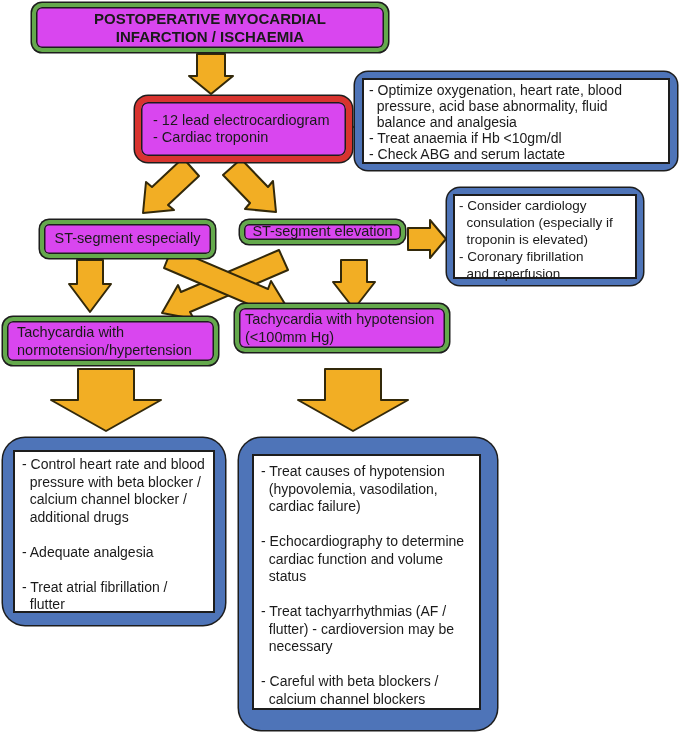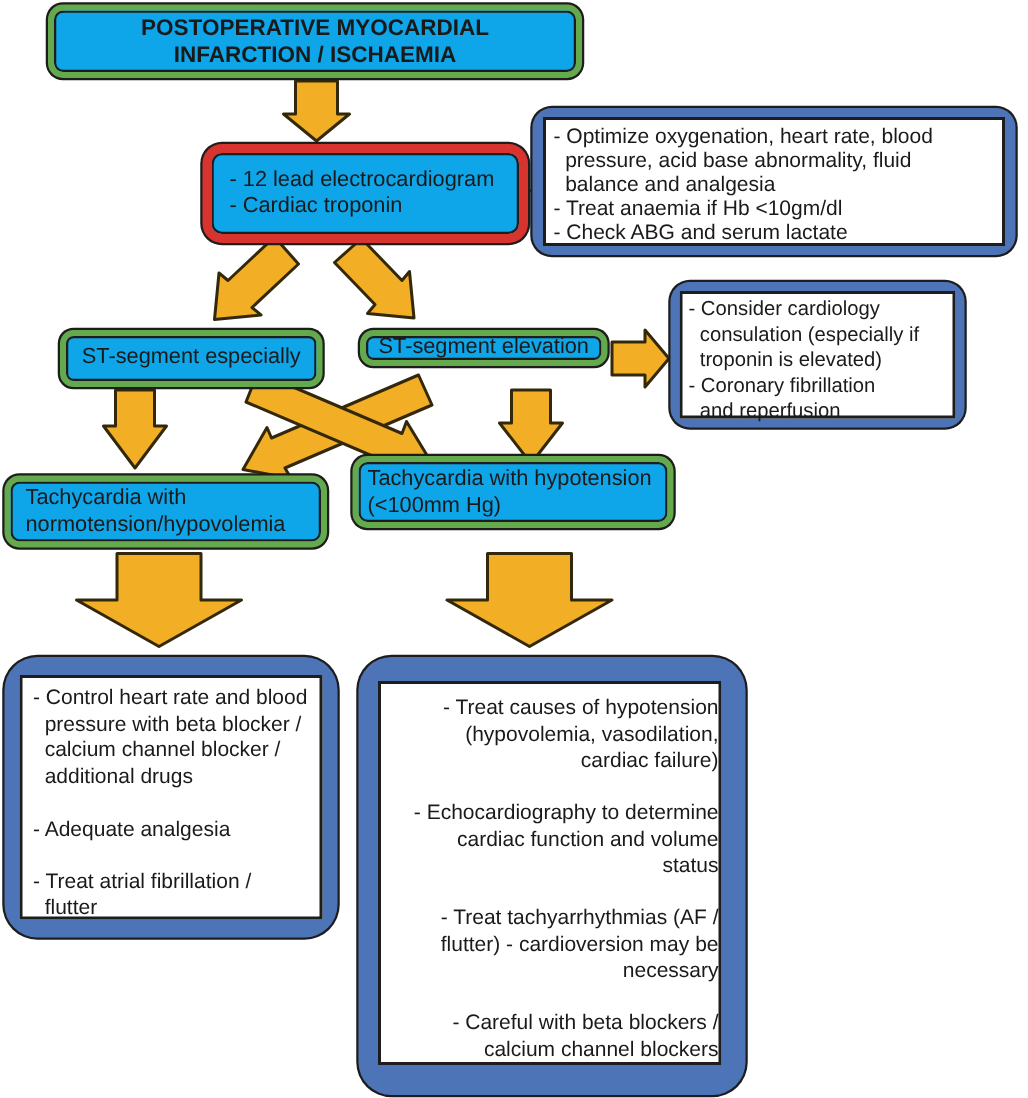--- a/index.html
+++ b/index.html
@@ -4,21 +4,21 @@
 <style>
   :root{
     --green:#64a94c; --red:#d8342f; --blue:#4e74b8;
     --arrow-fill:#f2ae24; --arrow-outline:#33290a; --line:#1d1d1d;
   }
   html,body{margin:0;padding:0;background:#fff;}
   body{font-family:"Liberation Sans","DejaVu Sans",sans-serif;color:#1a1a1a;}
   .canvas{position:relative;width:685px;height:732px;background:#fff;overflow:hidden;}
   svg.arrows{position:absolute;left:0;top:0;}
   .arrow{fill:var(--arrow-fill);stroke:var(--arrow-outline);stroke-width:2;stroke-linejoin:round;}
-  .box{position:absolute;background:#0ea5e9;box-sizing:border-box;
+  .box{position:absolute;background:#d946ef;box-sizing:border-box;
        box-shadow:0 0 0 1.5px var(--line), inset 0 0 0 1.5px var(--line);}
   .green{border:4px solid var(--green);border-radius:9px;}
   .red{border:6px solid var(--red);border-radius:13px;margin-left:40px;}
   .center{display:flex;align-items:center;justify-content:center;text-align:center;}
   .vcenter{display:flex;align-items:center;}
   .txt{white-space:pre;line-height:17.5px;font-size:14.5px;}
   .bluebox{position:absolute;background:var(--blue);box-sizing:border-box;
            box-shadow:0 0 0 1.5px var(--line);}
   .bluebox .inner{position:absolute;background:#ffffff;border:2px solid var(--line);box-sizing:border-box;}
   
@@ -40,21 +40,21 @@
   .cardio-box .txt{padding:1px 0 0 4px;font-size:13.5px;line-height:17px;}
   
   .tnorm-box{left:3px;top:317px;width:215px;height:48px;border-radius:10px;}
   .tnorm-box .txt{padding-left:10px;line-height:18px;}
   .thypo-box{left:235px;top:304px;width:214px;height:48px;border-radius:10px;}
   .thypo-box .txt{padding-left:6px;line-height:18px;}
   
   .normo-mgmt{left:3px;top:438px;width:222px;height:187px;border-radius:22px;}
   .normo-mgmt .inner{left:10px;right:10px;top:12px;bottom:12px;}
   .normo-mgmt .txt{padding:4px 0 0 7px;font-size:14px;line-height:17.5px;}
-  .hypo-mgmt{left:239px;top:438px;width:258px;height:292px;border-radius:22px;text-align:right;}
+  .hypo-mgmt{left:239px;top:438px;width:258px;height:292px;border-radius:22px;}
   .hypo-mgmt .inner{left:13px;right:16px;top:16px;bottom:20px;}
   .hypo-mgmt .txt{padding:7px 0 0 7px;font-size:14px;line-height:17.5px;}
 </style>
 </head>
 <body>
 
 <div class="canvas">
 
   <svg class="arrows" width="685" height="732" viewBox="0 0 685 732" aria-hidden="true">
     <polygon class="arrow" points="197,54 225,54 225,76 233,76 211,94 189,76 197,76"></polygon>
@@ -103,21 +103,21 @@
       <div class="txt">- Consider cardiology
   consulation (especially if
   troponin is elevated)
 - Coronary fibrillation
   and reperfusion</div>
     </div>
   </div>
 
   <div class="box green tnorm-box vcenter">
     <div class="txt">Tachycardia with
-normotension/hypovolemia</div>
+normotension/hypertension</div>
   </div>
 
   <div class="box green thypo-box vcenter">
     <div class="txt">Tachycardia with hypotension
 (&lt;100mm Hg)</div>
   </div>
 
   <div class="bluebox normo-mgmt">
     <div class="inner">
       <div class="txt">- Control heart rate and blood

